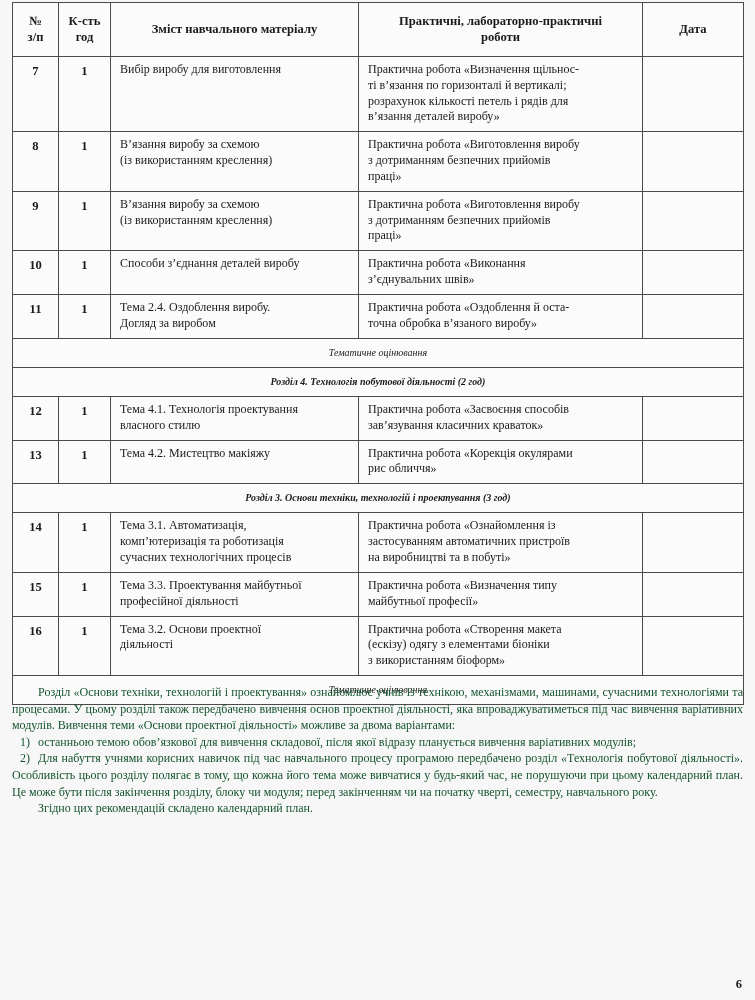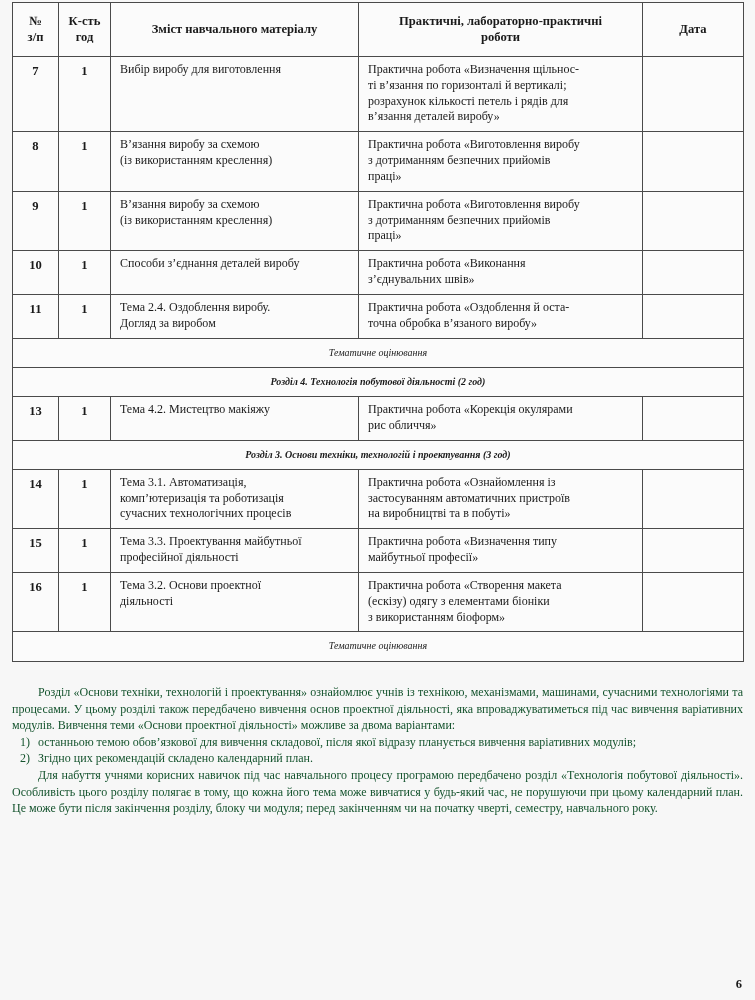--- a/index.html
+++ b/index.html
@@ -233,20 +233,33 @@
           </td>
           <td class="date"></td>
         </tr>
         <tr class="assessment">
           <td colspan="5">Тематичне оцінювання</td>
         </tr>
         <tr class="section">
           <td colspan="5">Розділ 4. Технологія побутової діяльності (2 год)</td>
         </tr>
         <tr>
+          <td class="num">12</td>
+          <td class="hours">1</td>
+          <td class="content">
+            <span class="cell-line">Тема 4.1. Технологія проектування</span>
+            <span class="cell-line">власного стилю</span>
+          </td>
+          <td class="prac">
+            <span class="cell-line">Практична робота «Засвоєння способів</span>
+            <span class="cell-line">зав’язування класичних краваток»</span>
+          </td>
+          <td class="date"></td>
+        </tr>
+        <tr>
           <td class="num">13</td>
           <td class="hours">1</td>
           <td class="content">
             <span class="cell-line">Тема 4.2. Мистецтво макіяжу</span>
           </td>
           <td class="prac">
             <span class="cell-line">Практична робота «Корекція окулярами</span>
             <span class="cell-line">рис обличчя»</span>
           </td>
           <td class="date"></td>
@@ -301,19 +314,19 @@
         </tr>
       </tbody>
   </table>
 
   <div class="prose">
     <p>Розділ «Основи техніки, технологій і проектування» ознайомлює учнів із технікою, механізмами, машинами, сучасними технологіями та процесами. У цьому розділі також передбачено вивчення основ проектної діяльності, яка впроваджуватиметься під час вивчення варіативних модулів. Вивчення теми «Основи проектної діяльності» можливе за двома варіантами:</p>
     <ol id="prose-list">
         <li><span class="marker">1)</span><span>останньою темою обов’язкової для вивчення складової, після якої відразу планується вивчення варіативних модулів;</span></li>
         <li><span class="marker">2)</span></li>
       </ol>
+    <p>Для набуття учнями корисних навичок під час навчального процесу програмою передбачено розділ «Технологія побутової діяльності». Особливість цього розділу полягає в тому, що кожна його тема може вивчатися у будь-який час, не порушуючи при цьому календарний план. Це може бути після закінчення розділу, блоку чи модуля; перед закінченням чи на початку чверті, семестру, навчального року.</p>
     <p>Згідно цих рекомендацій складено календарний план.</p>
-    <p>Для набуття учнями корисних навичок під час навчального процесу програмою передбачено розділ «Технологія побутової діяльності». Особливість цього розділу полягає в тому, що кожна його тема може вивчатися у будь-який час, не порушуючи при цьому календарний план. Це може бути після закінчення розділу, блоку чи модуля; перед закінченням чи на початку чверті, семестру, навчального року.</p>
   </div>
 
   <div class="page-number">6</div>
 
 </div>
 
 </body></html>

